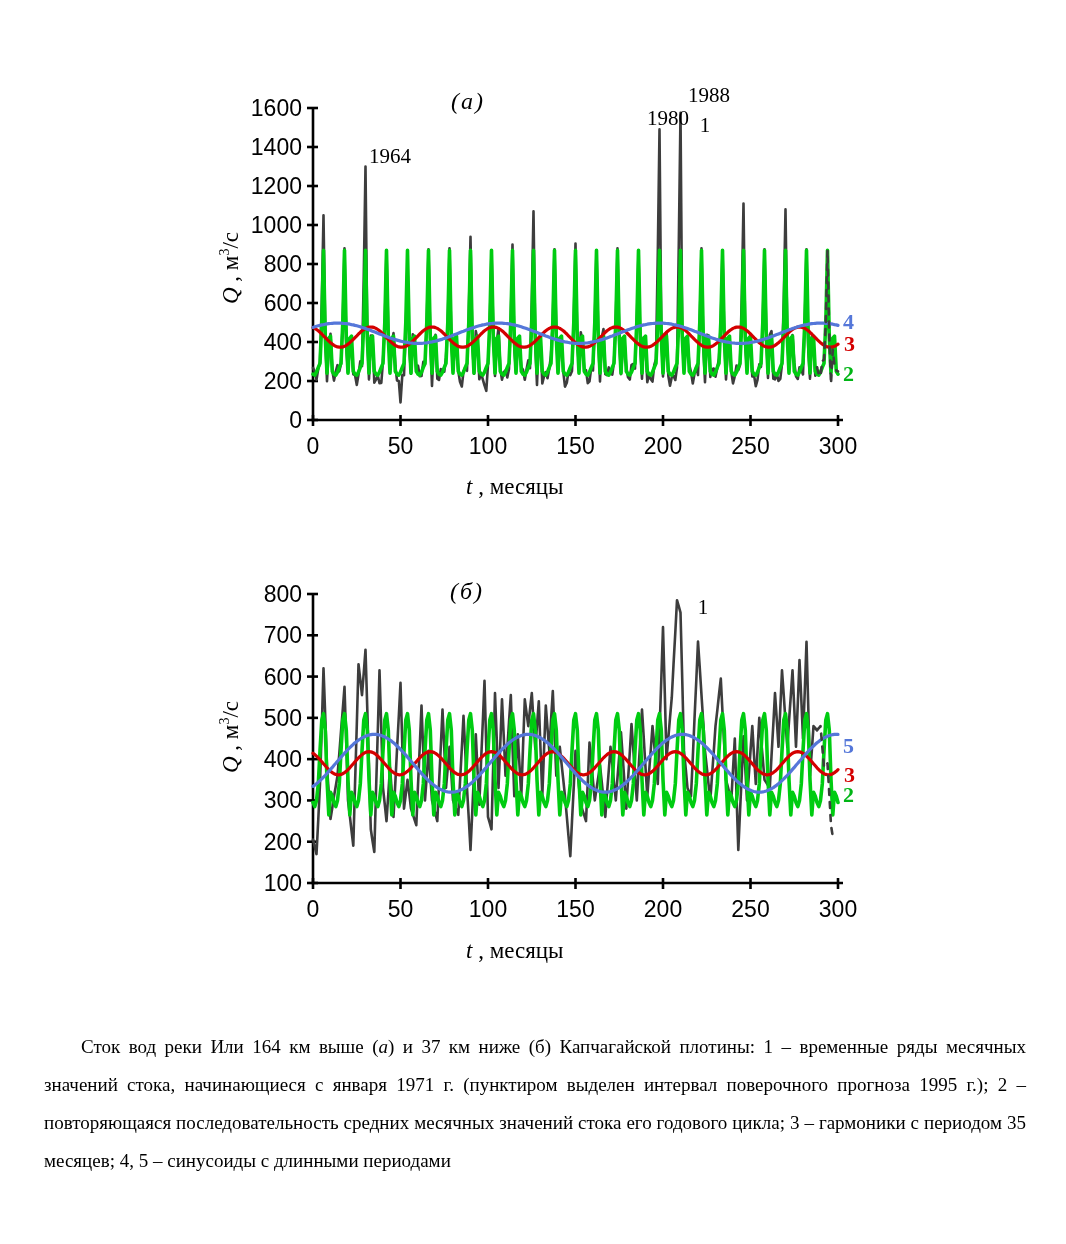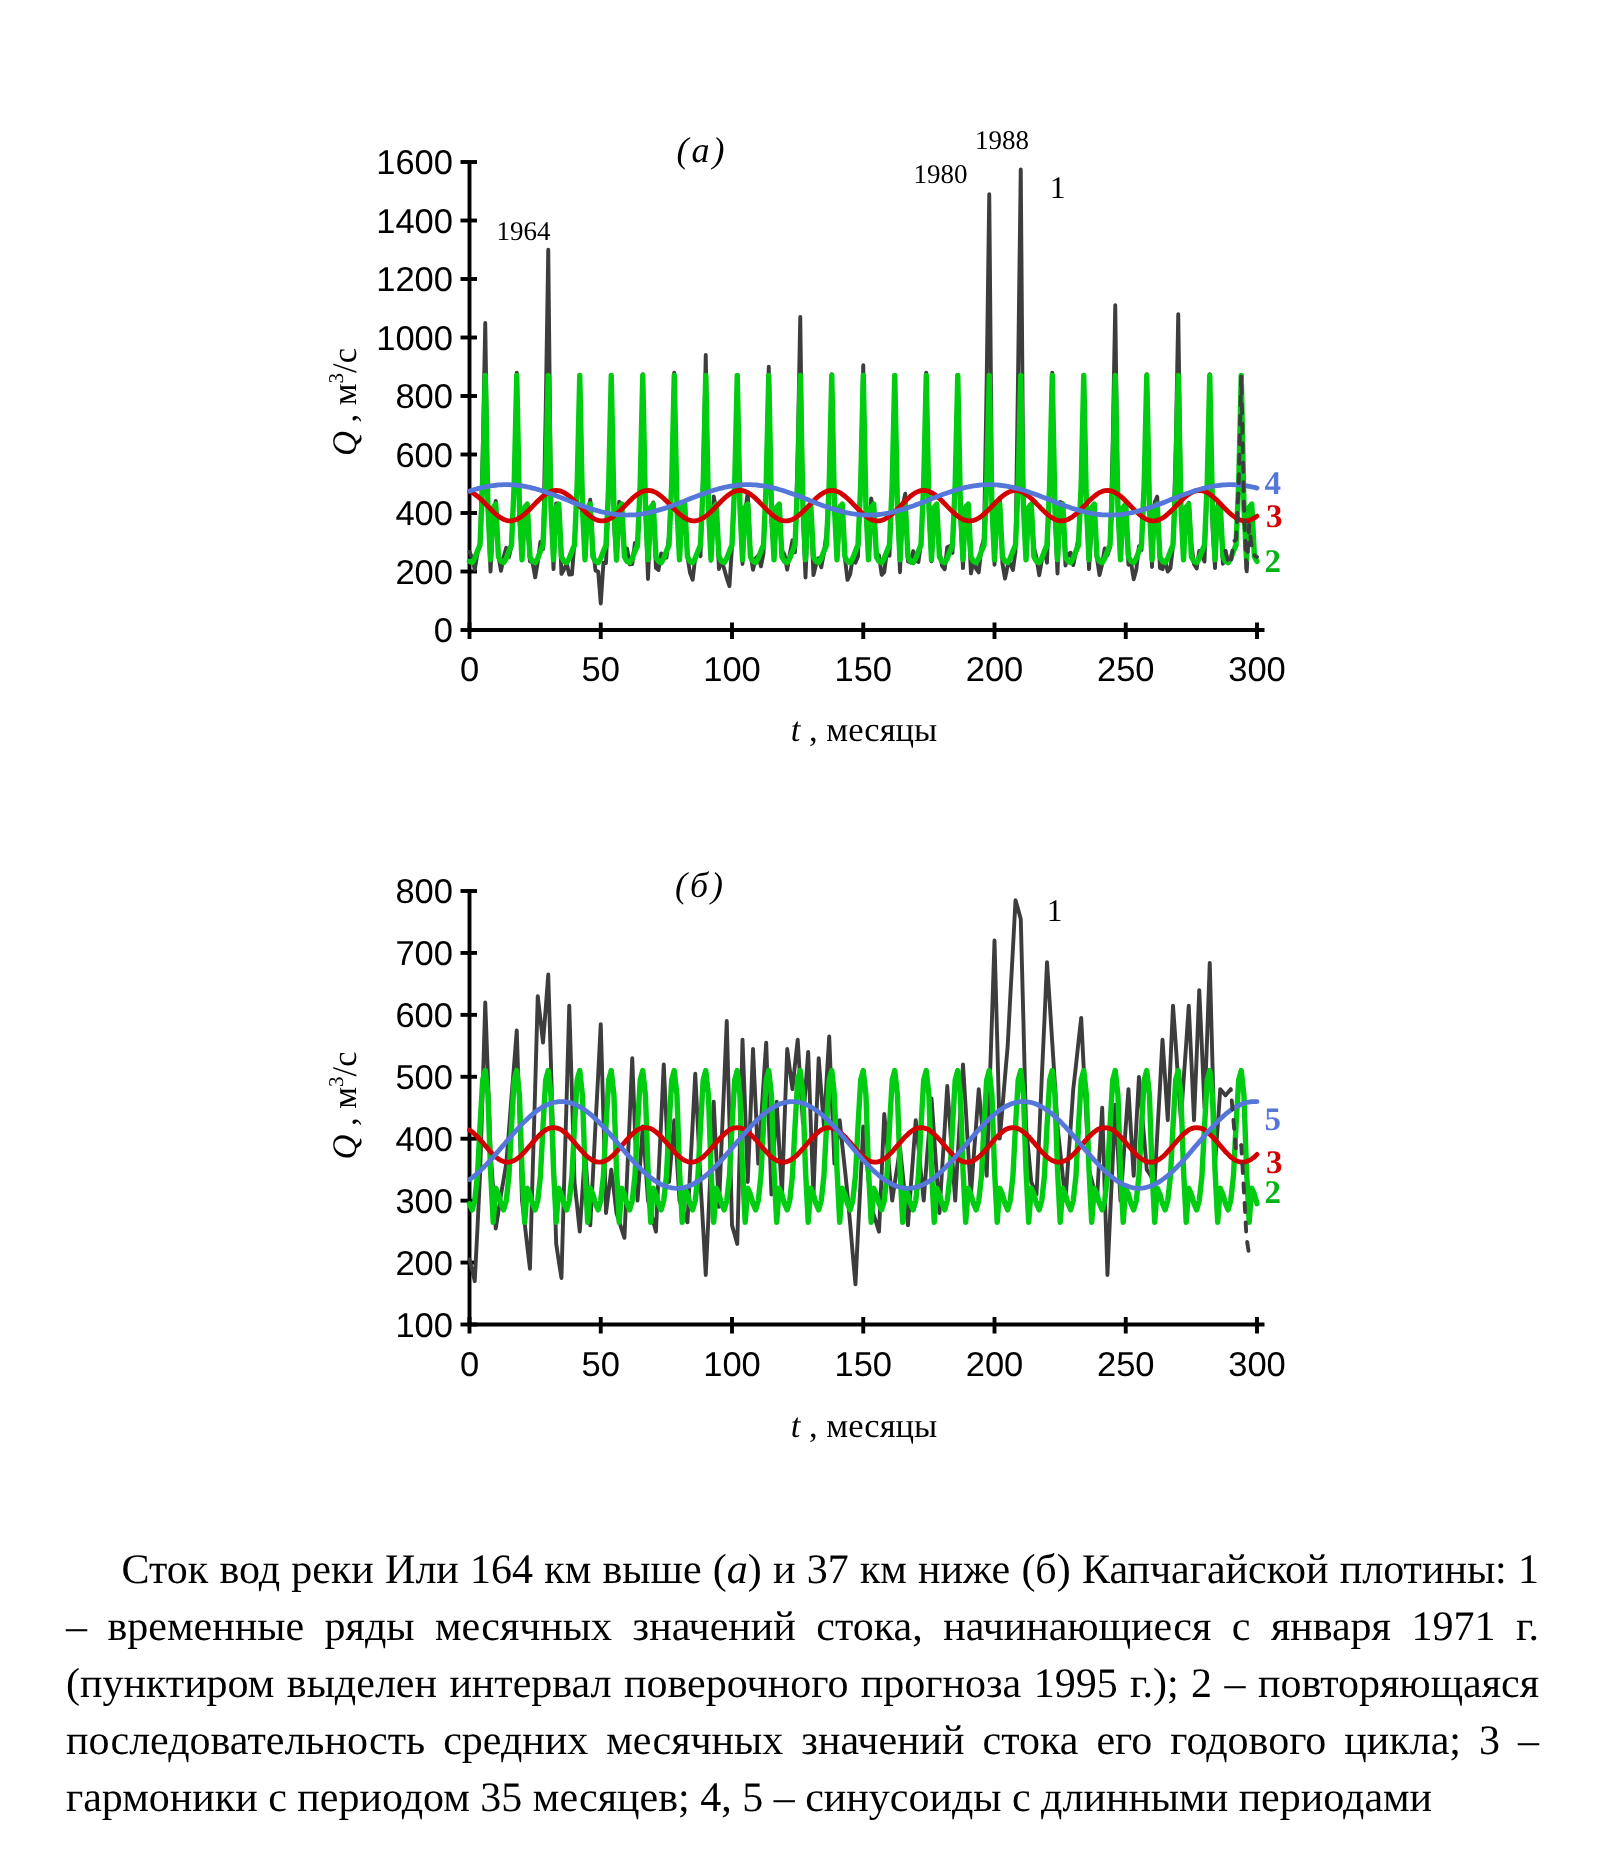--- a/index.html
+++ b/index.html
@@ -3,33 +3,33 @@
 <meta charset="utf-8">
 <style>
   html,body{margin:0;padding:0;}
   body{
     width:1066px;height:1244px;position:relative;background:#ffffff;
     font-family:"Liberation Serif", serif;color:#000;overflow:hidden;
   }
   .abs{position:absolute;}
   .serif{font-family:"Liberation Serif", serif;}
   .panel-title{font-style:italic;font-size:24px;text-align:center;width:100px;letter-spacing:2px;}
-  .annotation{font-size:18px;text-align:left;width:80px;}
+  .annotation{font-size:21px;text-align:right;width:80px;}
   .one-label{font-size:21px;text-align:center;width:40px;}
   .series-label{font-size:22px;text-align:left;width:26px;font-weight:bold;}
   .axis-ylabel{
     width:170px;height:30px;font-size:23px;text-align:center;
     transform:translate(-50%,-50%) rotate(-90deg);
   }
   .axis-ylabel i, .axis-xlabel i{font-style:italic;font-family:"Liberation Serif",serif;}
   .axis-ylabel sup{font-size:14px;}
-  .axis-xlabel{width:220px;height:30px;font-size:23px;text-align:center;transform:translate(-50%,-50%);}
+  .axis-xlabel{width:220px;height:30px;font-size:23px;transform:translate(-50%,-50%);}
   .caption{
     left:44px;top:1028px;width:982px;
-    font-size:28px;line-height:38px;text-align:justify;text-indent:37px;
+    font-size:19px;line-height:38px;text-align:justify;text-indent:37px;
   }
   .caption .it{font-style:italic;}
   svg text{font-family:"Liberation Sans", sans-serif;font-size:23px;fill:#000;}
 </style>
 </head>
 <body>
 
 <svg id="fig-svg" class="abs" style="left:0;top:0" width="1066" height="1244" viewBox="0 0 1066 1244">
     <g>
       <line x1="313" y1="108" x2="313" y2="420" stroke="#000" stroke-width="2.6"></line>

